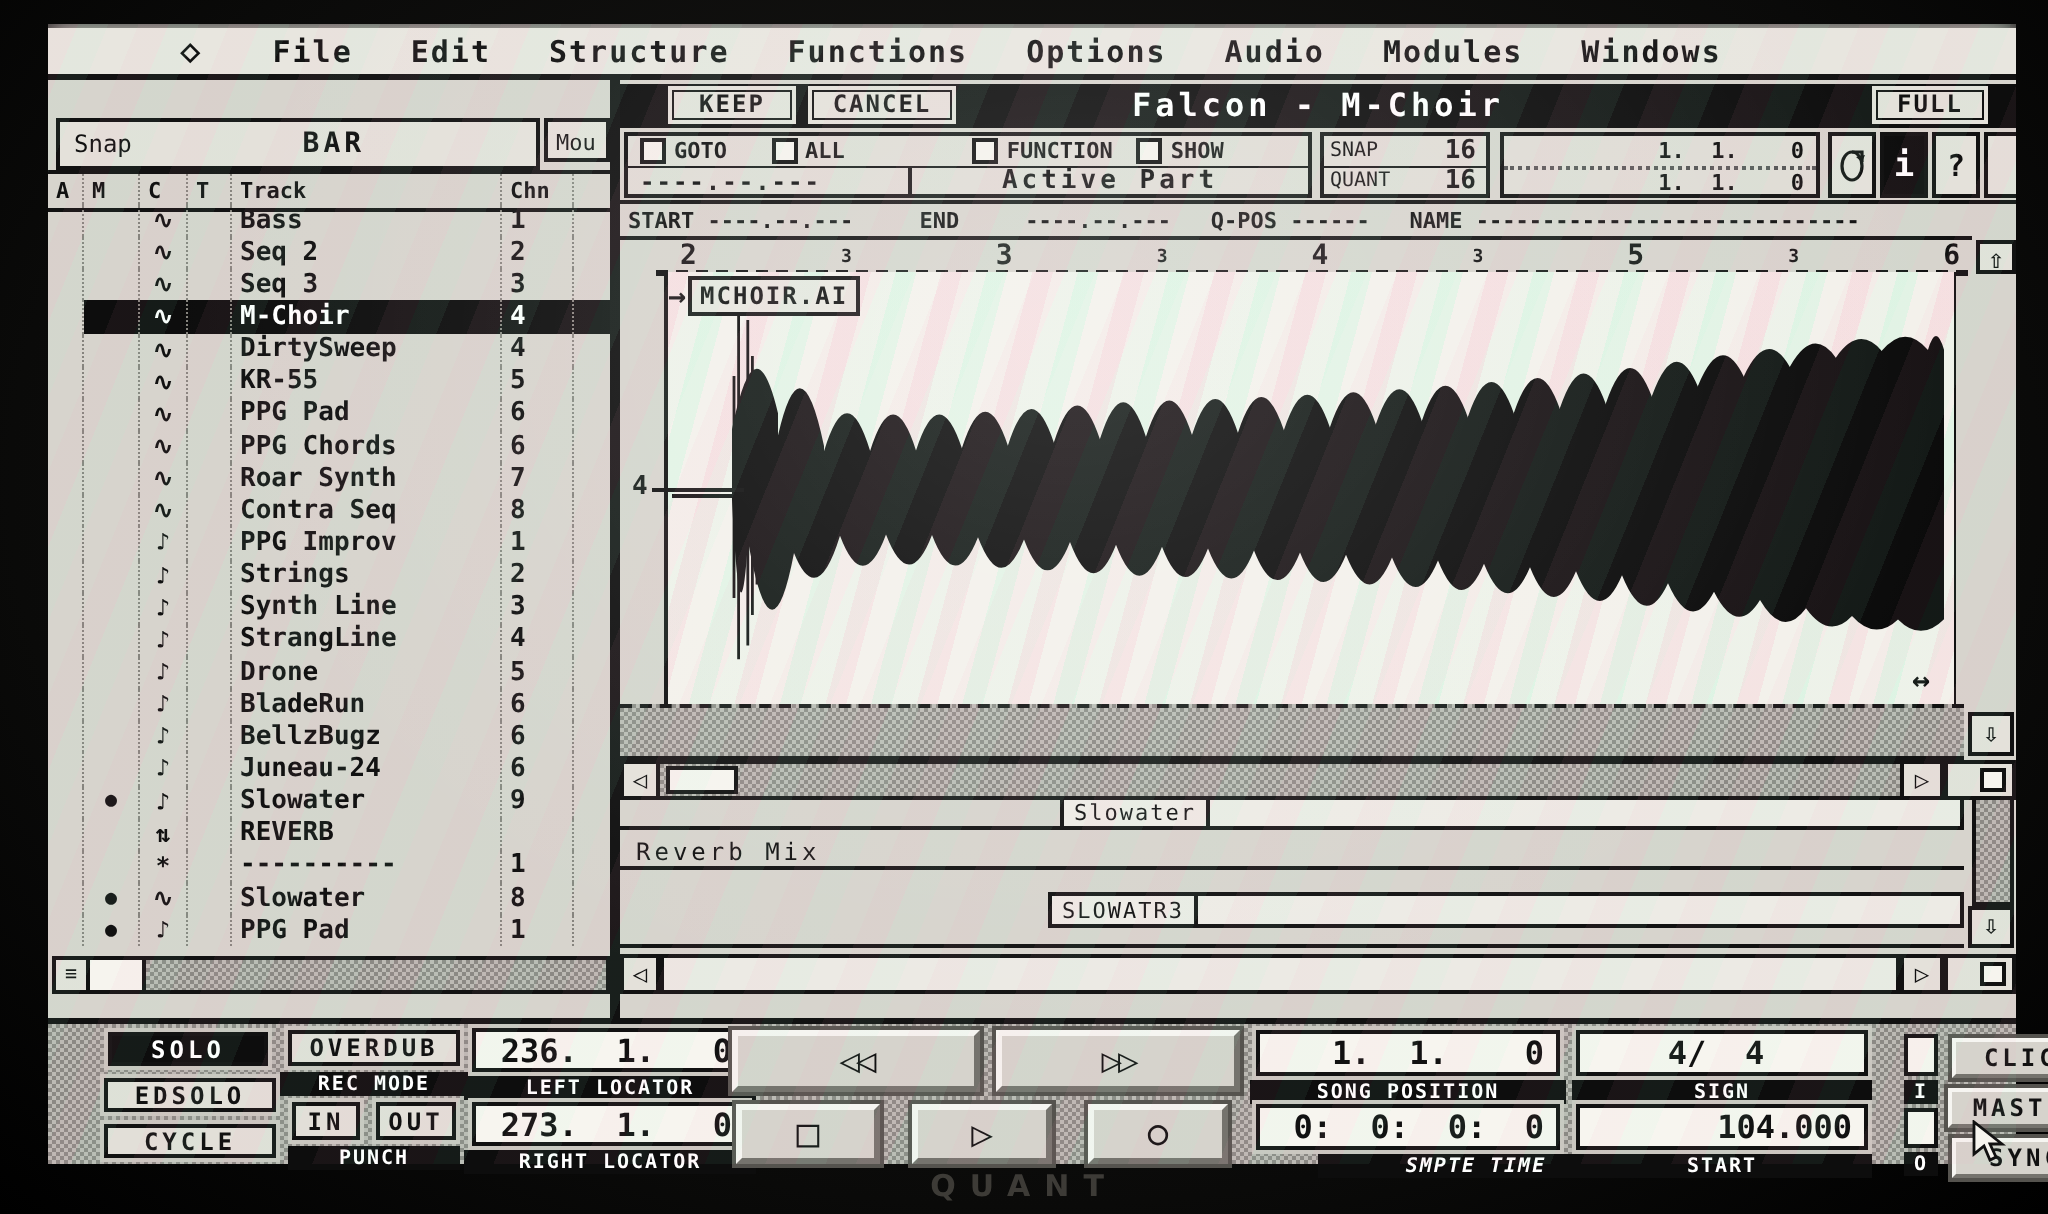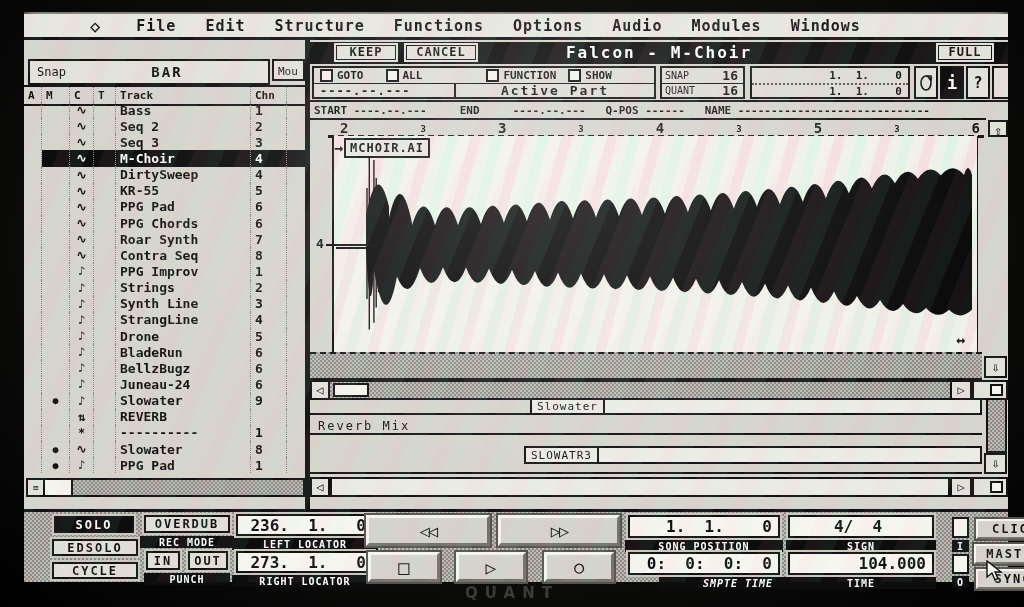--- a/index.html
+++ b/index.html
@@ -501,21 +501,21 @@
     <div class="bevel" style="left:520px;top:40px;width:70px;height:30px;font-size:17px;">○</div>
 
     <div class="lcd" style="left:604px;top:3px;width:152px;height:23px;">1.  1.    0</div>
     <div class="blab" style="left:601px;top:28px;width:158px;height:12px;">SONG POSITION</div>
     <div class="lcd" style="left:604px;top:40px;width:152px;height:23px;">0:  0:  0:  0</div>
     <div class="blab" style="left:635px;top:65px;width:158px;height:12px;font-style:italic;">SMPTE TIME</div>
 
     <div class="lcd" style="left:764px;top:3px;width:146px;height:23px;justify-content:center;">4/  4</div>
     <div class="blab" style="left:762px;top:28px;width:150px;height:12px;">SIGN</div>
     <div class="lcd" style="left:764px;top:40px;width:146px;height:23px;">104.000</div>
-    <div class="blab" style="left:762px;top:65px;width:150px;height:12px;">TIME</div>
+    <div class="blab" style="left:762px;top:65px;width:150px;height:12px;">START</div>
 
     <div class="iobox" style="left:928px;top:5px;width:17px;height:21px;"></div>
     <div class="blab" style="left:928px;top:28px;width:17px;height:12px;">I</div>
     <div class="iobox" style="left:928px;top:42px;width:17px;height:20px;"></div>
     <div class="blab" style="left:928px;top:64px;width:17px;height:12px;">O</div>
 
     <div class="bevel small" style="left:952px;top:7px;width:78px;height:20px;">CLICK</div>
     <div class="bevel small" style="left:950px;top:32px;width:80px;height:20px;">MASTER</div>
     <div class="bevel small" style="left:952px;top:57px;width:74px;height:20px;">SYNC</div>
   </div>

